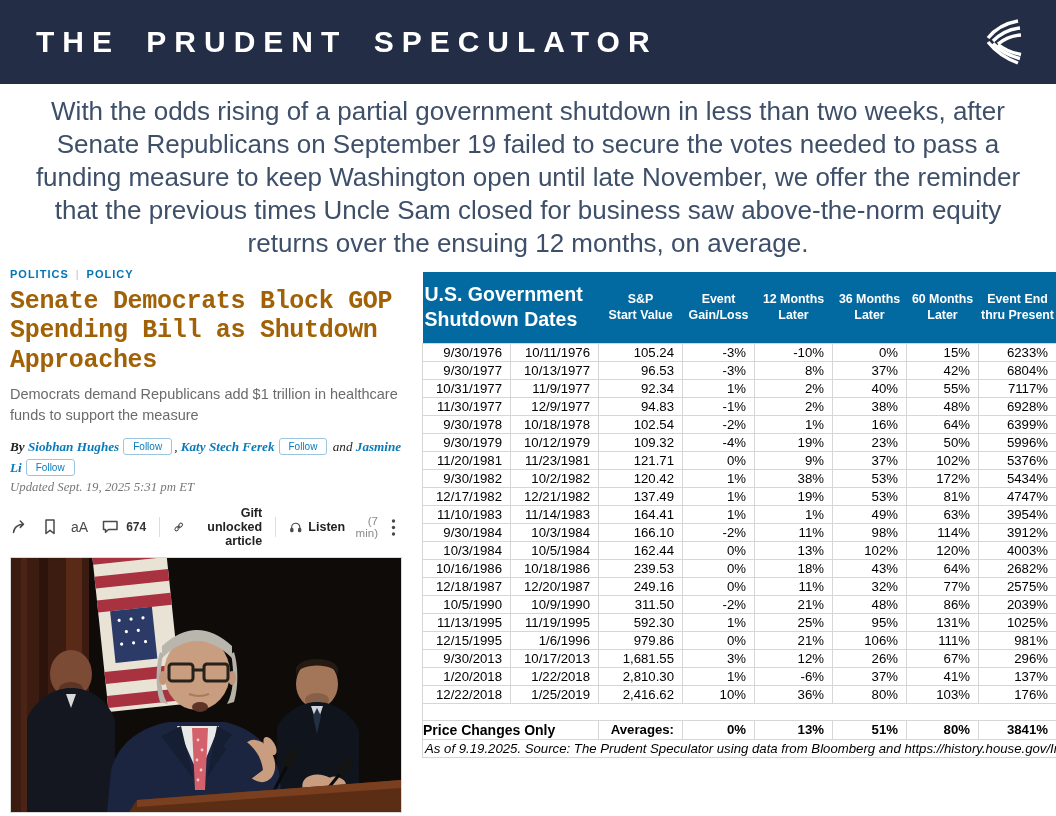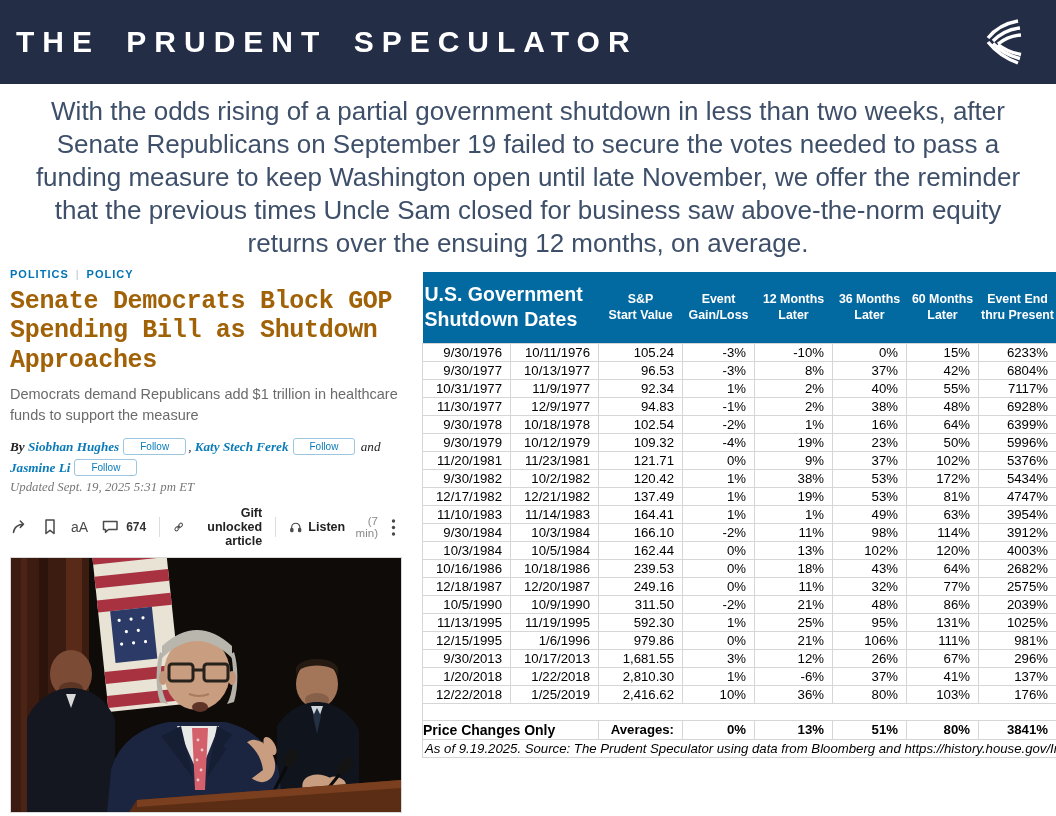--- a/index.html
+++ b/index.html
@@ -2,21 +2,21 @@
 <html><head>
 <meta charset="utf-8">
 <style>
   * { margin:0; padding:0; box-sizing:border-box; }
   html,body { background:#ffffff; }
   .page { position:relative; width:1056px; height:816px; background:#fff; overflow:hidden;
           font-family:"Liberation Sans", sans-serif; }
 
   
   .brandbar { height:84px; background:#232d46; display:flex; align-items:center;
-              justify-content:space-between; padding:0 34px 0 16px; }
+              justify-content:space-between; padding:0 34px 0 36px; }
   .brand-title { color:#fff; font-weight:bold; font-size:30px; letter-spacing:8px;
                  word-spacing:10px; font-family:"Liberation Sans", sans-serif; }
   .brand-logo svg { display:block; }
 
   
   .intro { width:1020px; margin:11px auto 0; text-align:center; color:#3e4f6a;
            font-size:26px; line-height:33px; font-family:"Liberation Sans", sans-serif; }
 
   
   .content { display:flex; gap:20px; margin:8px 0 0 10px; align-items:flex-start; }
@@ -28,21 +28,21 @@
   .category .sep { color:#b9c4cc; font-weight:normal; }
   .headline { font-family:Liberation Mono, monospace; font-weight:bold; color:#a16207;
               font-size:25px; line-height:1.17; letter-spacing:-0.3px; margin:7px 0 9px; }
   .subhead { color:#6b6b6b; font-size:14.5px; line-height:1.45; margin-bottom:10px; }
   .byline { font-family:"Liberation Serif", serif; font-style:italic; font-size:13.2px;
             color:#222; line-height:1.6; }
   .byline .by { font-weight:bold; }
   .byline .author { color:#0a7bb8; font-weight:bold; text-decoration:none; cursor:pointer; }
   .follow-btn { display:inline-block; font-family:"Liberation Sans", sans-serif;
                 font-style:normal; font-size:10px; color:#0a7bb8; background:#fff;
-                border:1px solid #9cc6e0; border-radius:3px; padding:0 16px; line-height:15px;
+                border:1px solid #9cc6e0; border-radius:3px; padding:0 9px; line-height:15px;
                 margin:0 2px 0 4px; cursor:pointer; vertical-align:1px; }
   .updated { font-family:"Liberation Serif", serif; font-style:italic; font-size:12.8px;
              color:#777; margin-top:2px; }
   .toolbar { display:flex; align-items:center; gap:13px; margin:11px 0 9px; color:#4a4a4a; }
   .toolbar svg { display:block; }
   .tb-group { display:flex; align-items:center; gap:6px; cursor:pointer;text-align:right; }
   .tb-count { font-size:12px; font-weight:bold; color:#333; }
   .tb-label { font-size:12.5px; font-weight:bold; color:#222; }
   .tb-muted { font-size:11.5px; color:#8a8a8a; }
   .tb-divider { width:1px; height:20px; background:#ddd; }

